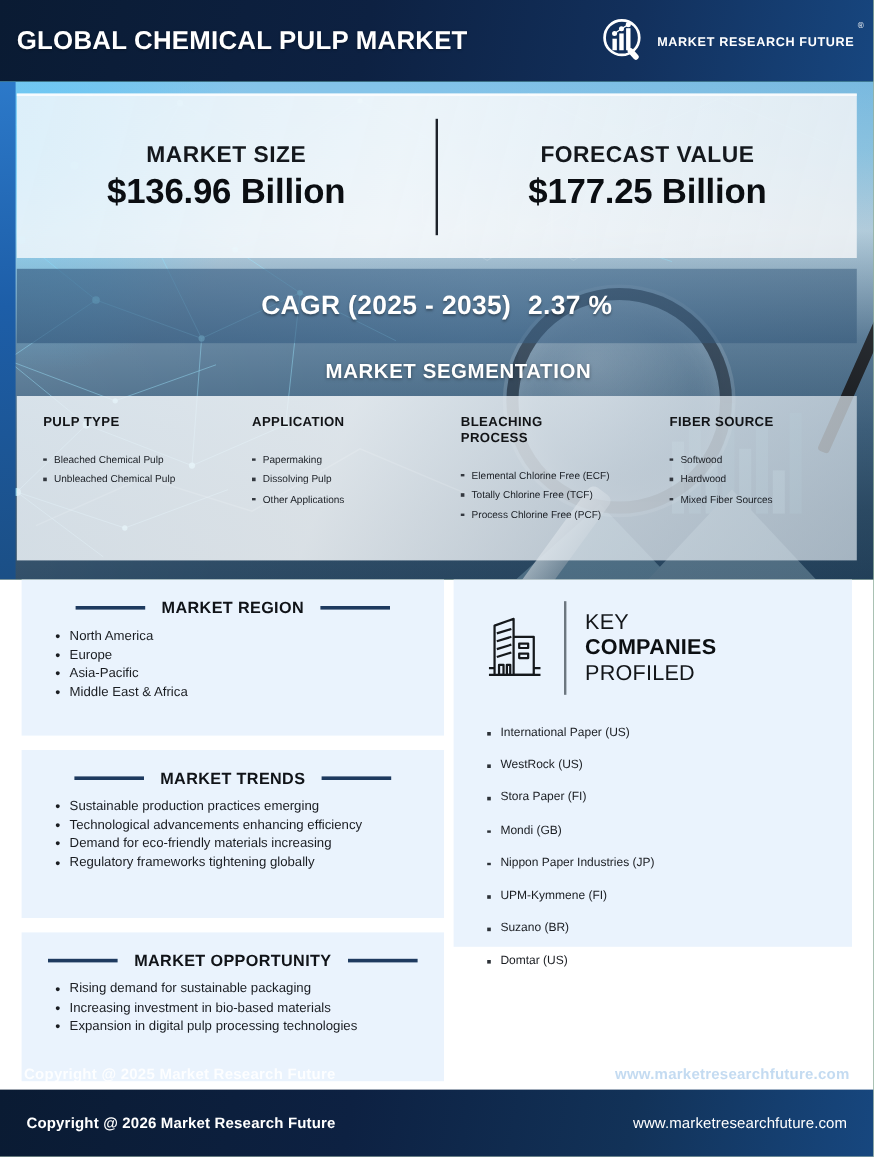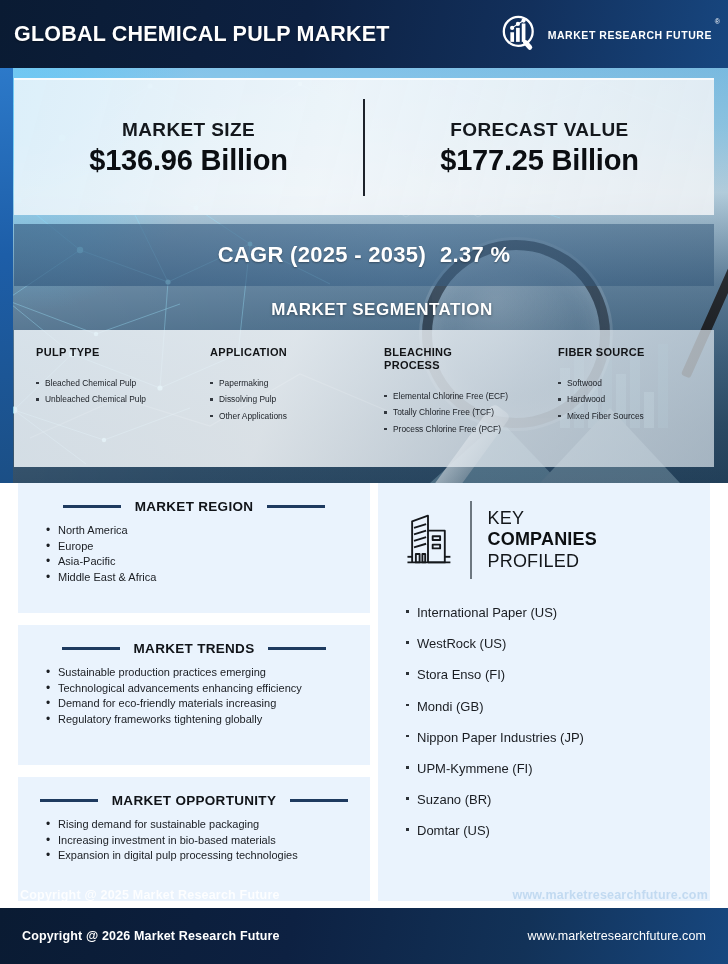--- a/index.html
+++ b/index.html
@@ -122,21 +122,21 @@
   
   .lower { position:absolute; left:0; top:483px; width:728px; height:481px; background:#ffffff; }
 
   .panel {
     position:absolute; background:#eaf3fd; 
   }
   .panel-left { left:18px; width:352px; }
   .panel-region      { top:0px;   height:130px; }
   .panel-trends      { top:142px; height:140px; }
   .panel-opportunity { top:294px; height:124px; }
-  .panel-companies   { left:378px; top:0px; width:332px; height:418px; }
+  .panel-companies   { left:378px; top:0px; width:332px; height:306px; }
 
   .panel-head {
     display:flex; align-items:center; justify-content:center; gap:14px;
     padding-top:16px; padding-bottom:9px;text-align:center;
   }
   .rule { width:58px; height:2.5px; background:#1e3a5f; }
   .panel-title { font-size:13.5px; font-weight:bold; color:#101318; letter-spacing:.3px; }
 
   .bullets { list-style:none; padding:0 14px 0 28px; }
   .bullets li {
@@ -150,21 +150,21 @@
   
   .companies-head { display:flex; align-items:center; gap:0; padding:18px 0 0 22px; }
   .building-icon { width:56px; height:60px; flex:0 0 56px; margin-right:14px; }
   .kc-divider { width:1.5px; height:78px; background:#6d7780; margin-right:16px; }
   .kc-lines { line-height:1.2; }
   .kc-line1 { font-size:18px; color:#13161a; letter-spacing:.2px; }
   .kc-line2 { font-size:18px; color:#0c0f12; font-weight:bold; letter-spacing:.2px; }
   .kc-line3 { font-size:18px; color:#13161a; letter-spacing:.2px; }
   .company-list { list-style:none; padding:26px 14px 0 26px; }
   .company-list li {
-    font-size:13px; color:#1a1d22; position:relative; padding-left:13px; margin-bottom:16.2px;
+    font-size:10px; color:#1a1d22; position:relative; padding-left:13px; margin-bottom:16.2px;
   }
   .company-list li:before {
     content:""; position:absolute; left:2px; top:5px; width:2.6px; height:2.6px; background:#2c3views;
     background:#2c3137;
   }
 
   
   .watermark {
     position:absolute; top:888px; width:728px; height:22px;
     display:flex; justify-content:space-between; padding:0 20px;
@@ -398,21 +398,21 @@
         <span class="kc-divider"></span>
         <span class="kc-lines">
           <div class="kc-line1">KEY</div>
           <div class="kc-line2">COMPANIES</div>
           <div class="kc-line3">PROFILED</div>
         </span>
       </div>
       <ul class="company-list">
         <li>International Paper (US)</li>
         <li>WestRock (US)</li>
-        <li>Stora Enso (FI)</li>
+        <li>Stora Paper (FI)</li>
         <li>Mondi (GB)</li>
         <li>Nippon Paper Industries (JP)</li>
         <li>UPM-Kymmene (FI)</li>
         <li>Suzano (BR)</li>
         <li>Domtar (US)</li>
       </ul>
     </div>
   </div>
 
   <div class="watermark">

